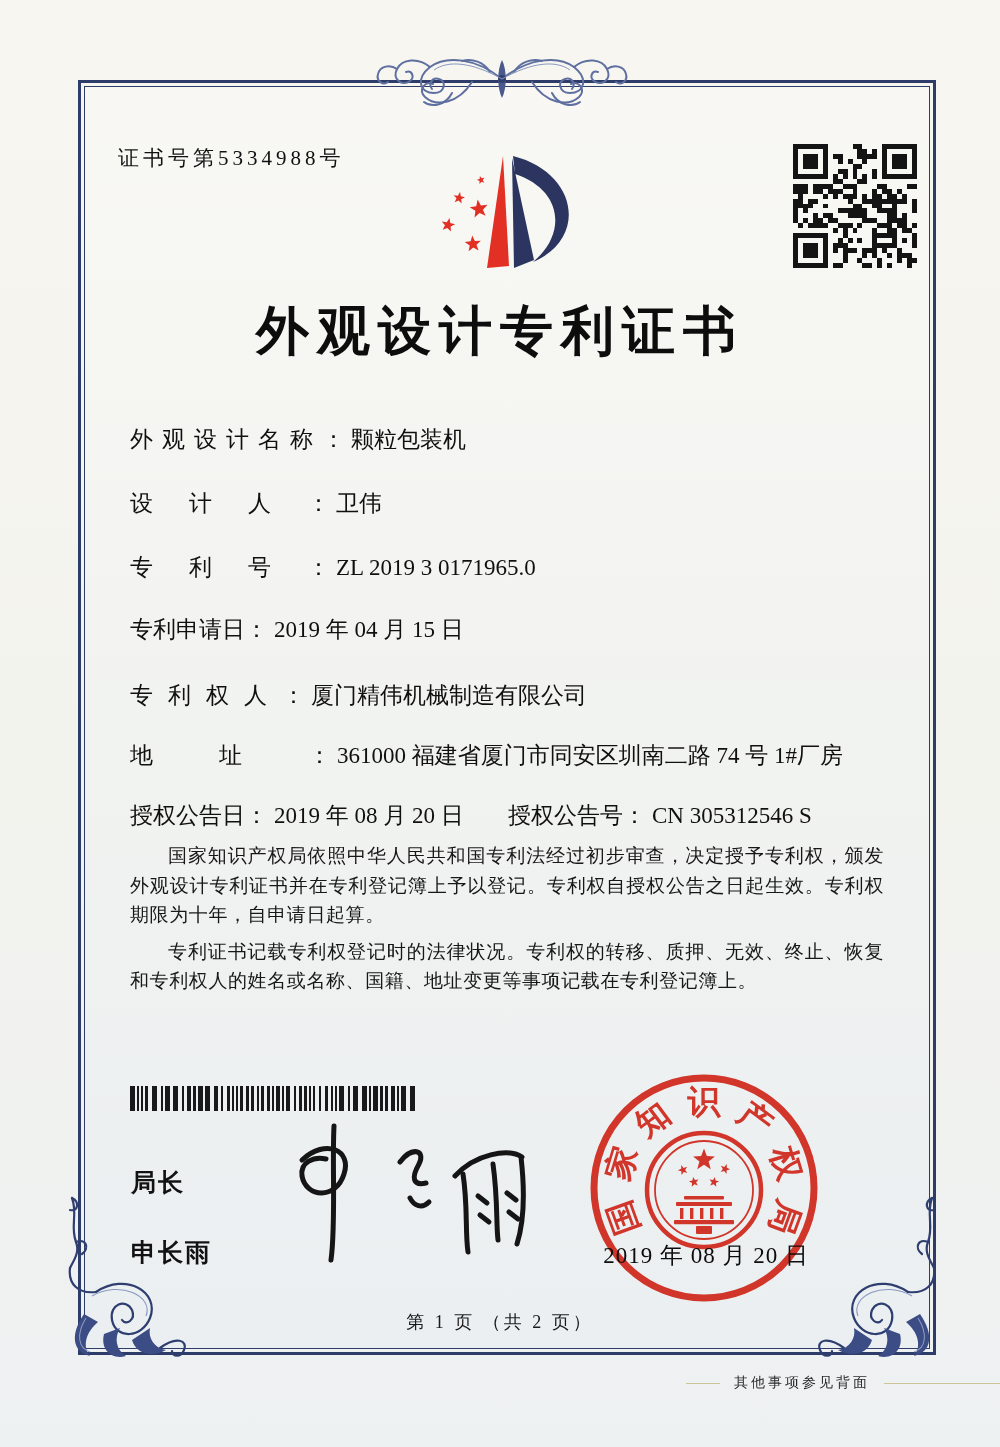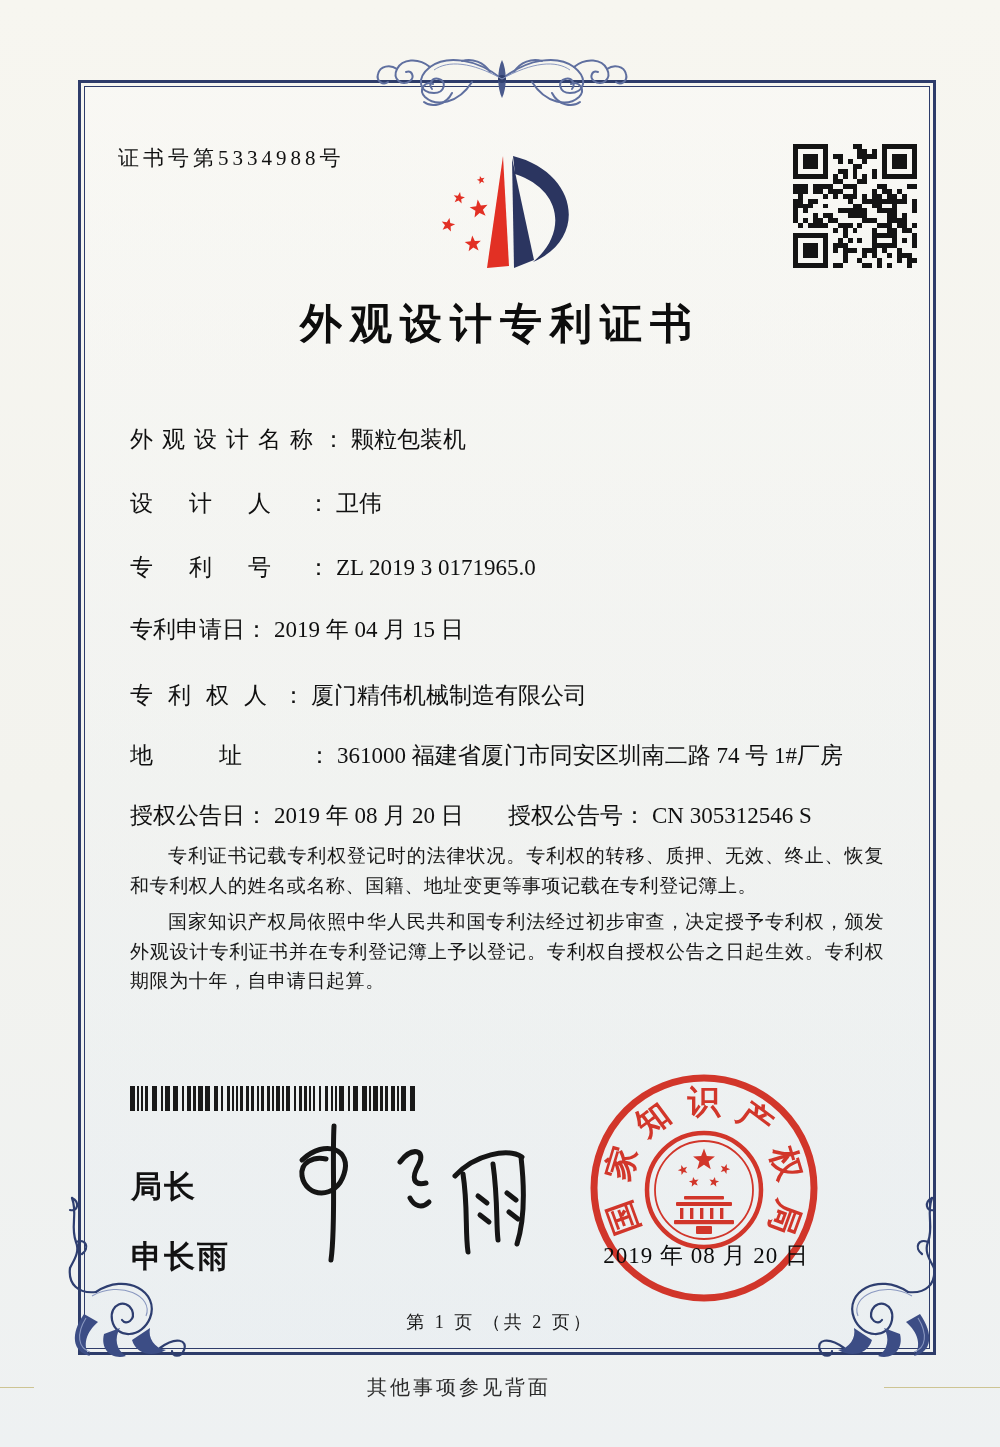--- a/index.html
+++ b/index.html
@@ -29,21 +29,21 @@
   
   .cert-number{
     position:absolute;left:118px;top:144px;
     font-size:21px;letter-spacing:4px;color:#111;
   }
   .logo{position:absolute;left:437px;top:146px;width:158px;height:150px;}
   .qr{position:absolute;left:793px;top:144px;width:124px;height:124px;}
   .qr svg{width:100%;height:100%;shape-rendering:crispEdges;}
   .title{
     position:absolute;left:0;top:296px;width:100%;
-    text-align:center;font-size:42px;font-weight:700;
+    text-align:center;font-size:53px;font-weight:700;
     letter-spacing:8px;color:#0d0d0d;
   }
   
   .f-row{position:absolute;left:130px;font-size:23px;white-space:nowrap;color:#101010;}
   .r1{top:424px}.r2{top:488px}.r3{top:552px}.r4{top:614px}
   .r5{top:680px}.r6{top:740px}.r7{top:800px}
   .f-label{display:inline-block;}
   .r1 .f-label{letter-spacing:9px;}
   .r2 .f-label,.r3 .f-label{letter-spacing:36px;}
   .r5 .f-label{letter-spacing:15px;}
@@ -56,38 +56,38 @@
     font-size:19px;line-height:29.5px;letter-spacing:.6px;
     text-align:justify;color:#171717;
   }
   .paras p{margin:0;text-indent:2em;}
   .paras p + p{margin-top:7px;}
   
   .barcode{position:absolute;left:130px;top:1086px;width:292px;height:25px;}
   .signer-title,.signer-name{
     position:absolute;left:131px;
     font-family:"Liberation Sans","DejaVu Sans",sans-serif;
-    font-size:31px;font-weight:600;color:#121212;letter-spacing:2px;
+    font-size:25px;font-weight:600;color:#121212;letter-spacing:2px;
   }
   .signer-title{top:1166px}
   .signer-name{top:1236px}
   .signature{position:absolute;left:272px;top:1112px;width:255px;height:158px;}
   .seal{position:absolute;left:584px;top:1068px;width:240px;height:240px;opacity:.93;}
   .seal-date{
     position:absolute;left:592px;top:1240px;width:228px;
     text-align:center;font-size:23px;letter-spacing:1px;color:#0c0c0c;z-index:5;
   }
   .page-info{
     position:absolute;left:0;top:1310px;width:100%;
     text-align:center;font-size:18px;letter-spacing:3px;color:#1a1a1a;
   }
   .footer-note{
     position:absolute;left:0;top:1374px;width:100%;
-    display:flex;align-items:center;justify-content:space-between;
-    font-size:20px;letter-spacing:3px;color:#2a2a2a;
+    display:flex;align-items:center;justify-content:flex-end;
+    font-size:14px;letter-spacing:3px;color:#2a2a2a;
   }
   .footer-rule{height:1px;background:#cdc493;}
   .footer-rule.left{width:34px;margin-right:14px;}
   .footer-rule.right{width:116px;margin-left:14px;}
   
   .top-ornament{position:absolute;left:352px;top:48px;width:300px;height:66px;}
   .corner{position:absolute;width:132px;height:168px;}
   .corner.left{left:62px;top:1196px;}
   .corner.right{left:810px;top:1196px;transform:scaleX(-1);}
 </style>
@@ -518,22 +518,22 @@
     <span class="f-label">地址</span><span class="f-colon">：</span><span class="f-value">361000 福建省厦门市同安区圳南二路 74 号 1#厂房</span>
   </div>
   <div class="f-row r7">
     <span class="f-label">授权公告日</span><span class="f-colon">：</span><span class="f-value">2019 年 08 月 20 日</span>
     <span class="grant-no">
       <span class="f-label">授权公告号</span><span class="f-colon">：</span><span class="f-value">CN 305312546 S</span>
     </span>
   </div>
 
   <div class="paras">
+    <p>国家知识产权局依照中华人民共和国专利法经过初步审查，决定授予专利权，颁发外观设计专利证书并在专利登记簿上予以登记。专利权自授权公告之日起生效。专利权期限为十年，自申请日起算。</p>
     <p>专利证书记载专利权登记时的法律状况。专利权的转移、质押、无效、终止、恢复和专利权人的姓名或名称、国籍、地址变更等事项记载在专利登记簿上。</p>
-    <p>国家知识产权局依照中华人民共和国专利法经过初步审查，决定授予专利权，颁发外观设计专利证书并在专利登记簿上予以登记。专利权自授权公告之日起生效。专利权期限为十年，自申请日起算。</p>
   </div>
 
   <div class="barcode">
     <svg viewBox="0 0 292 25" width="292" height="25" shape-rendering="crispEdges">
         <rect x="0" y="0" width="5" height="25" fill="#191919"></rect>
         <rect x="7" y="0" width="2" height="25" fill="#191919"></rect>
         <rect x="11" y="0" width="2" height="25" fill="#191919"></rect>
         <rect x="15" y="0" width="3" height="25" fill="#191919"></rect>
         <rect x="22" y="0" width="5" height="25" fill="#191919"></rect>
         <rect x="31" y="0" width="2" height="25" fill="#191919"></rect>

